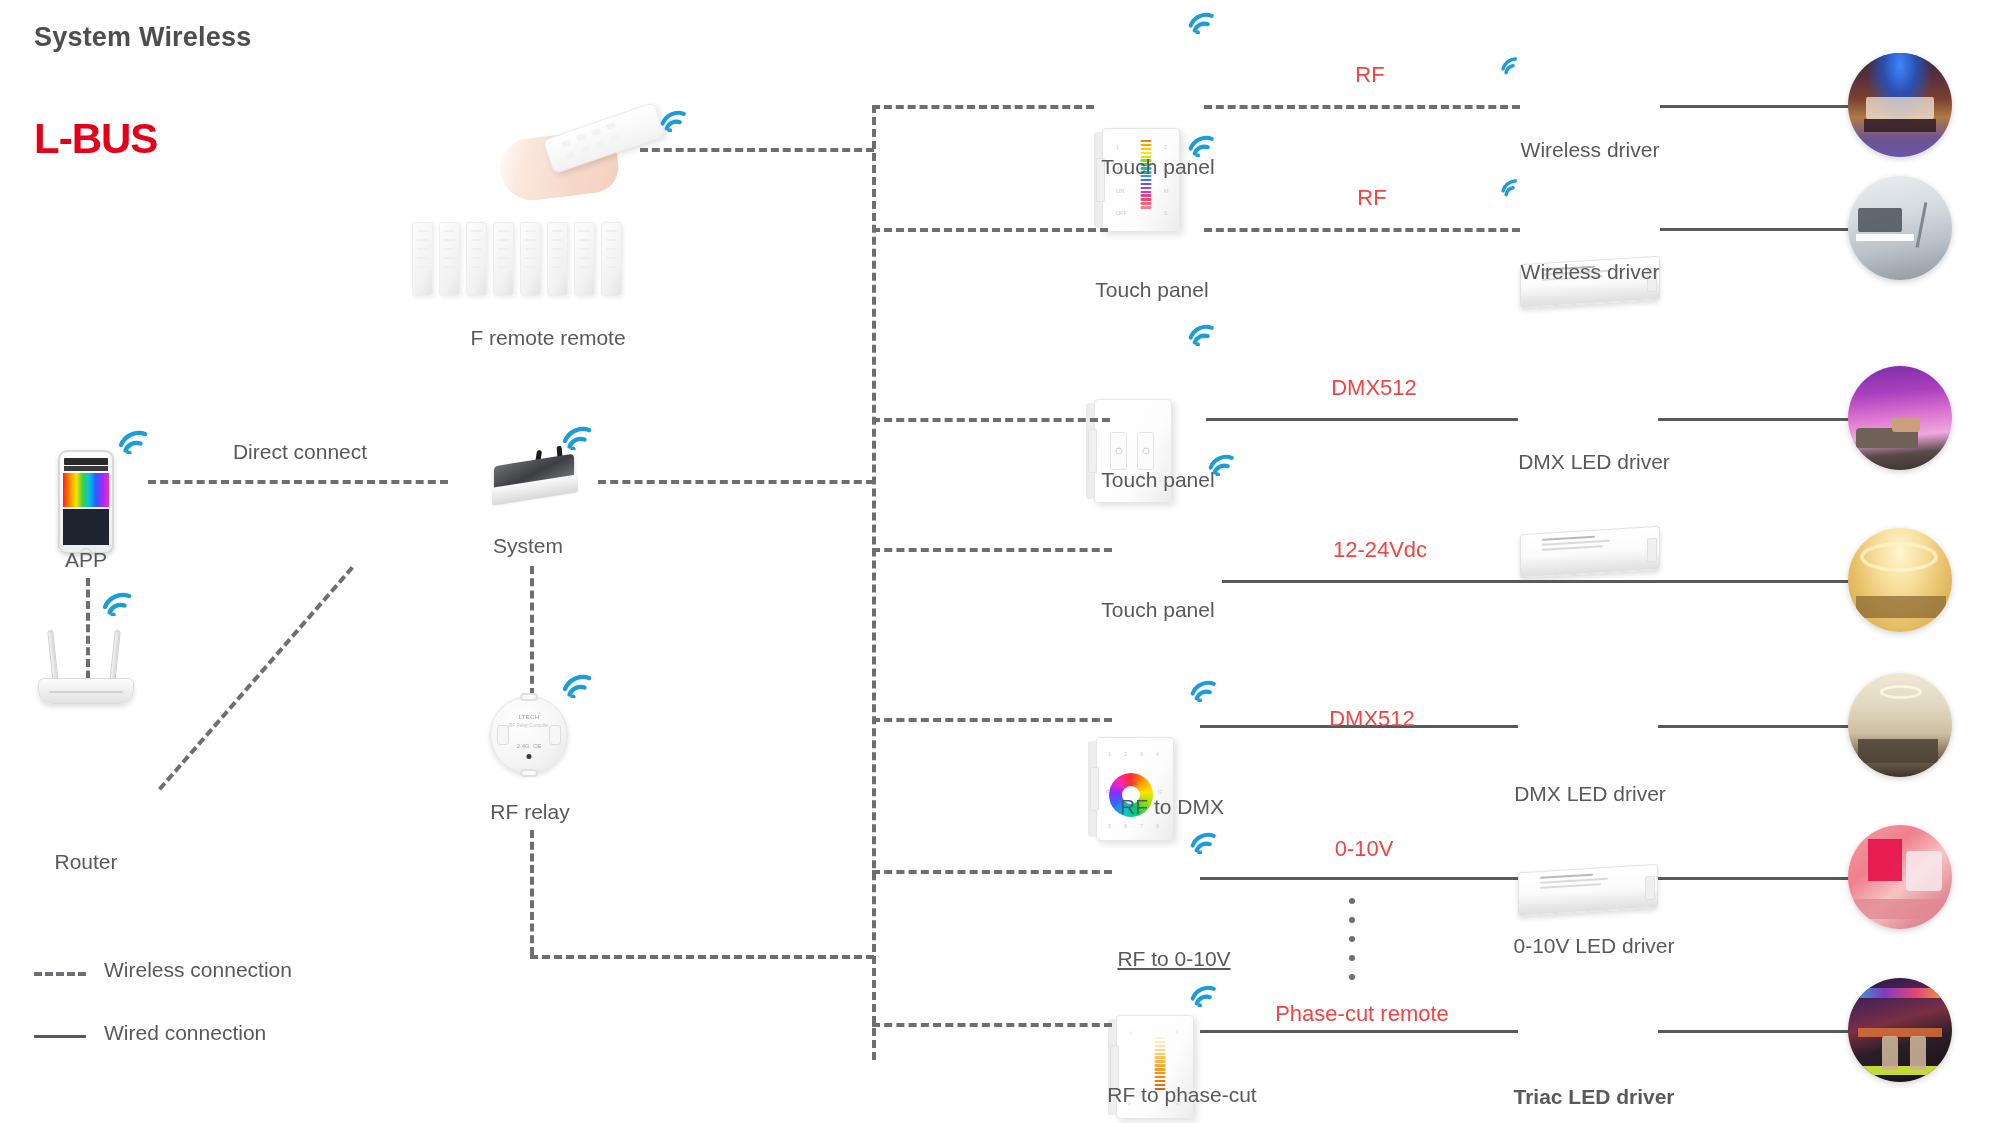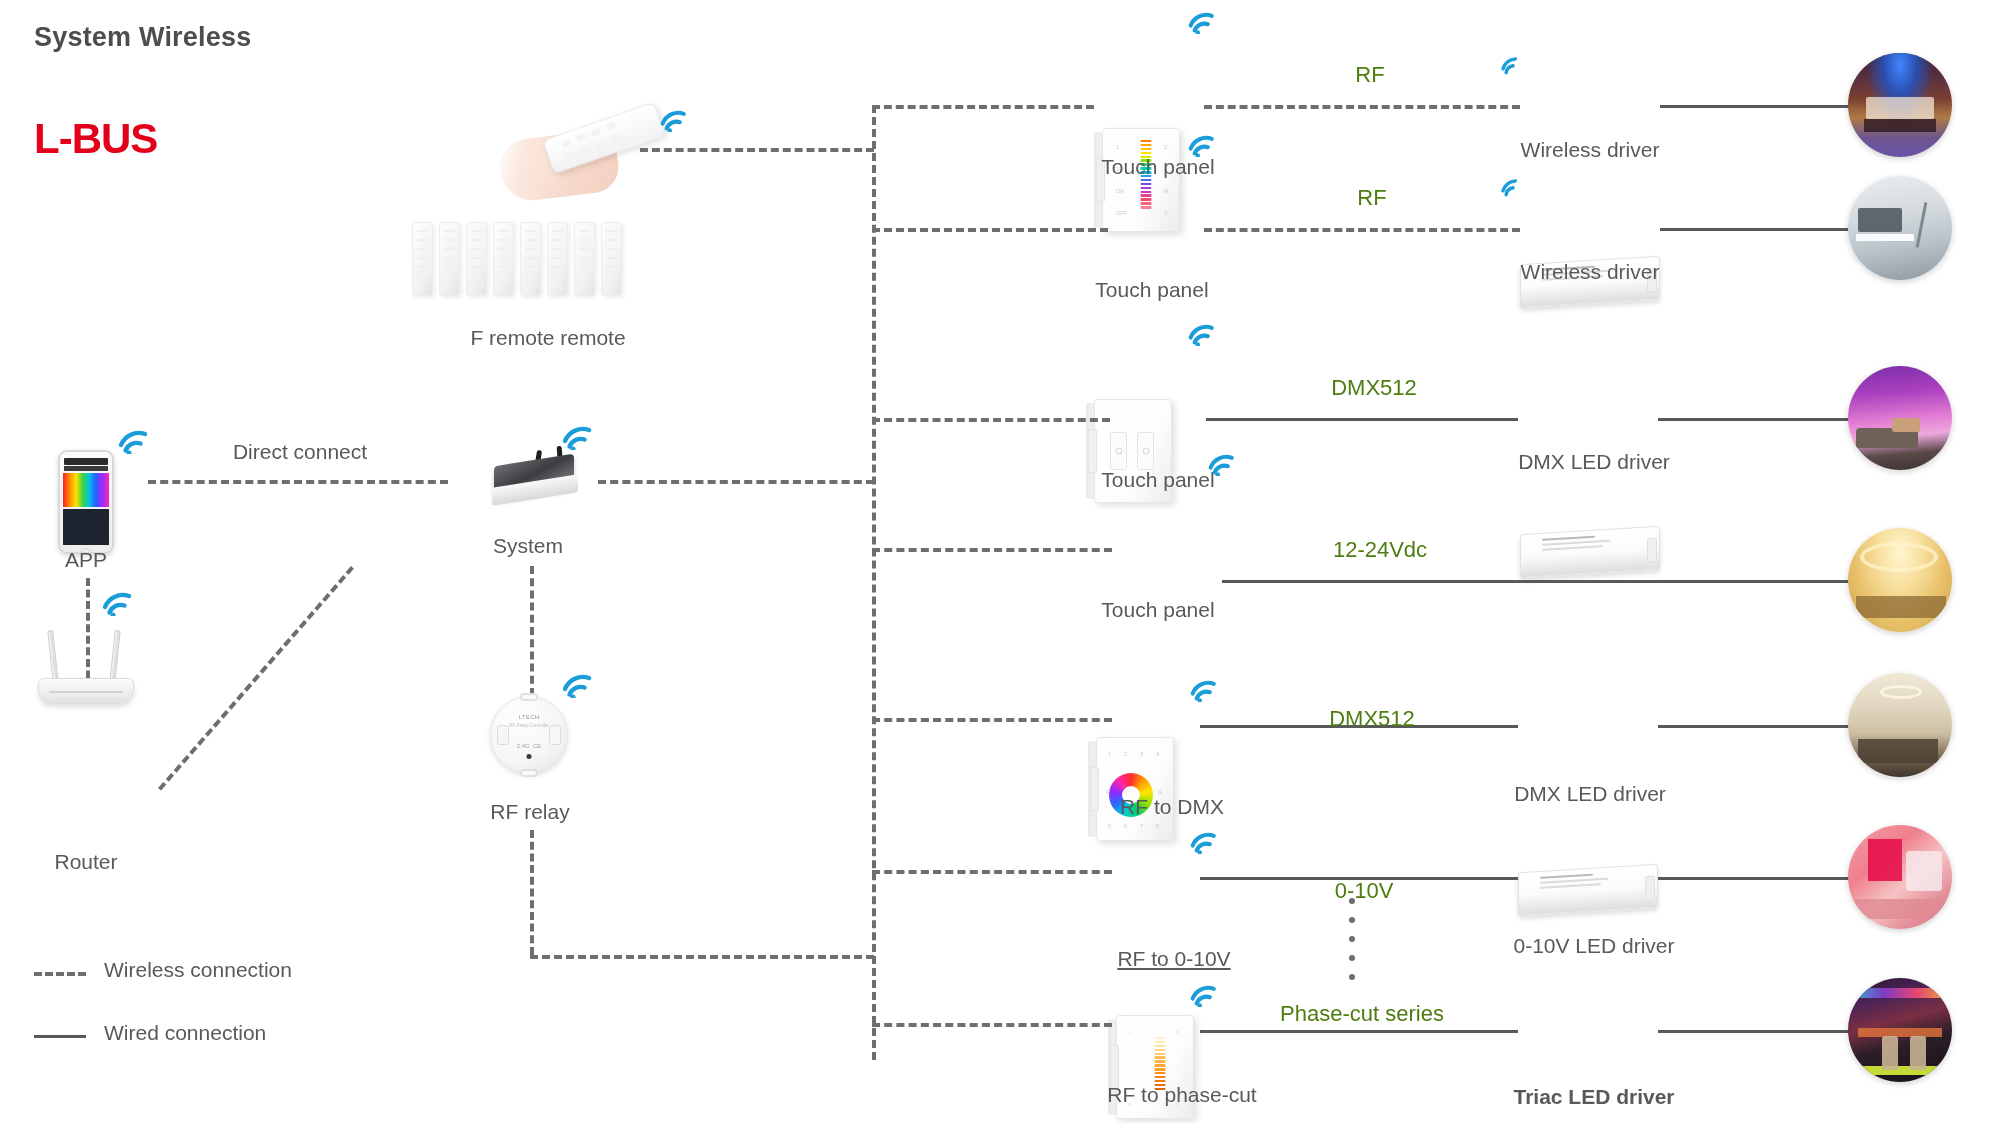--- a/index.html
+++ b/index.html
@@ -25,21 +25,21 @@
     letter-spacing:-1px;
   }
 
   
   .lbl {
     position:absolute; font-size:21px; color:#58595b;
     white-space:nowrap; text-align:center;
   }
   .lbl.ctr { transform:translateX(-50%); }
   .proto {
-    position:absolute; font-size:22px; color:#4d7c0f;
+    position:absolute; font-size:22px; color:#ef4444;
     white-space:nowrap; transform:translateX(-50%);
   }
 
   
   .hdash {
     position:absolute; height:0;
     border-top:4px dashed #6d6e71;
   }
   .vdash {
     position:absolute; width:0;
@@ -660,21 +660,21 @@
 
   <div class="wifi" style="left:1190px; top:830px;">
     <svg width="30" height="24" viewBox="0 0 34 26">
       <path d="M3 17a19 19 0 0 1 24-11" stroke="#1b9dd9" stroke-width="4.6" fill="none" stroke-linecap="round"></path>
       <path d="M7.5 22.5a12 12 0 0 1 15-7" stroke="#1b9dd9" stroke-width="4.6" fill="none" stroke-linecap="round"></path>
       <circle cx="11" cy="25" r="2.6" fill="#1b9dd9"></circle>
     </svg>
   </div>
   <div class="lbl ctr" style="left:1174px; top:947px;text-decoration:underline;">RF to 0-10V</div>
   <div class="hsolid" style="left:1200px; top:877px; width:318px;"></div>
-  <div class="proto" style="left:1364px; top:878px;">0-10V</div>
+  <div class="proto" style="left:1364px; top:836px;">0-10V</div>
 
   <div class="lbl ctr" style="left:1594px; top:934px;">0-10V LED driver</div>
   <div class="hsolid" style="left:1658px; top:877px; width:192px;"></div>
   <div class="scene" style="left:1848px; top:825px;">
     <div class="inner" style="background:linear-gradient(140deg,#f2a0a8 0%,#ef7f8c 32%,#f6c4c4 56%,#e3909a 78%,#d96f80 100%)"></div>
     <div style="position:absolute;left:20px;top:14px;width:34px;height:42px;background:#e5114a;opacity:.9;"></div>
     <div style="position:absolute;left:58px;top:26px;width:36px;height:40px;background:#f7e8ec;opacity:.85;border-radius:4px;"></div>
     <div style="position:absolute;left:6px;top:74px;width:92px;height:20px;background:#e08a92;opacity:.8;"></div>
   </div>
 
@@ -682,21 +682,21 @@
 
   <div class="wifi" style="left:1190px; top:983px;">
     <svg width="30" height="24" viewBox="0 0 34 26">
       <path d="M3 17a19 19 0 0 1 24-11" stroke="#1b9dd9" stroke-width="4.6" fill="none" stroke-linecap="round"></path>
       <path d="M7.5 22.5a12 12 0 0 1 15-7" stroke="#1b9dd9" stroke-width="4.6" fill="none" stroke-linecap="round"></path>
       <circle cx="11" cy="25" r="2.6" fill="#1b9dd9"></circle>
     </svg>
   </div>
   <div class="lbl ctr" style="left:1182px; top:1083px;">RF to phase-cut</div>
   <div class="hsolid" style="left:1200px; top:1030px; width:318px;"></div>
-  <div class="proto" style="left:1362px; top:1001px;">Phase-cut series</div>
+  <div class="proto" style="left:1362px; top:1001px;">Phase-cut remote</div>
 
   <div class="lbl ctr" style="left:1594px; top:1085px;font-weight:bold;">Triac LED driver</div>
   <div class="hsolid" style="left:1658px; top:1030px; width:192px;"></div>
   <div class="scene" style="left:1848px; top:978px;">
     <div class="inner" style="background:linear-gradient(165deg,#2a1736 0%,#4c2355 22%,#7a2f44 42%,#2b1e28 62%,#161019 100%)"></div>
     <div style="position:absolute;left:4px;top:10px;width:96px;height:10px;background:linear-gradient(90deg,#2fc8e8,#8a3fd6,#ff4a7a,#ffbe3a);opacity:.85;"></div>
     <div style="position:absolute;left:10px;top:50px;width:84px;height:9px;background:#e2743a;opacity:.8;"></div>
     <div style="position:absolute;left:8px;top:88px;width:88px;height:9px;background:#d8ef3a;opacity:.9;"></div>
     <div style="position:absolute;left:34px;top:58px;width:16px;height:34px;background:#c9b396;opacity:.9;border-radius:3px 3px 0 0;"></div>
     <div style="position:absolute;left:62px;top:58px;width:16px;height:34px;background:#c9b396;opacity:.9;border-radius:3px 3px 0 0;"></div>

